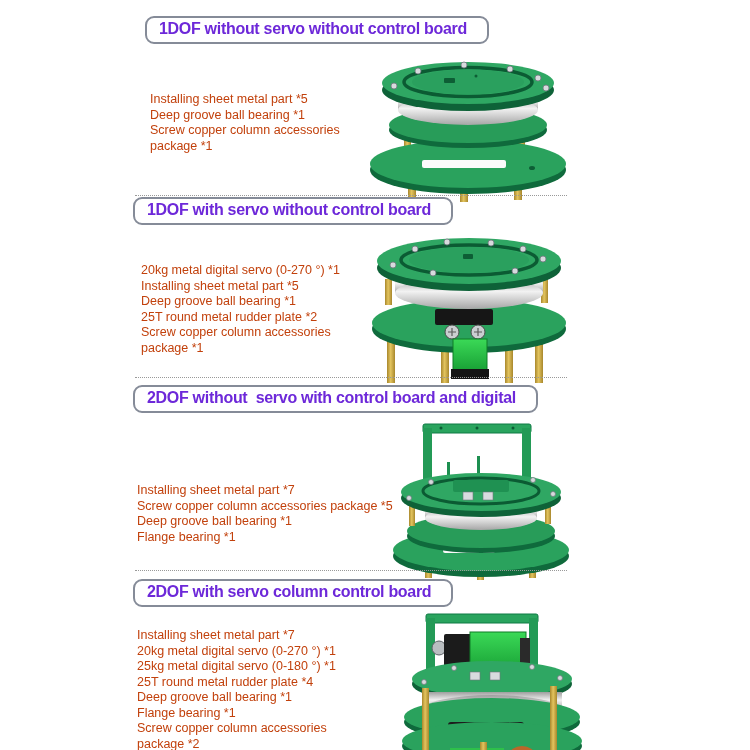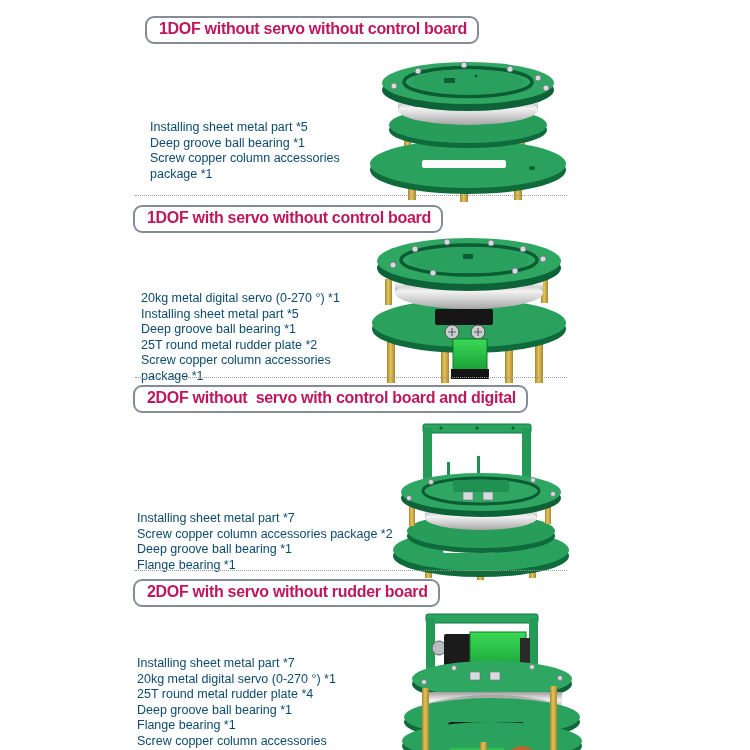--- a/index.html
+++ b/index.html
@@ -3,27 +3,27 @@
 <meta charset="utf-8">
 <style>
   html,body{margin:0;padding:0;background:#fff;}
   #canvas{
     position:relative;width:750px;height:750px;background:#ffffff;
     overflow:hidden;font-family:"Liberation Sans",sans-serif;
   }
   .title-box{
     position:absolute;display:inline-block;background:#fff;
     border:2px solid #858b98;border-radius:9px;
-    padding:2px 10px 4px 12px;
+    padding:2px 20px 4px 12px;
     font-size:16px;font-weight:bold;letter-spacing:-0.3px;
-    color:#be185d;white-space:pre;z-index:4;
+    color:#6d28d9;white-space:pre;z-index:4;
   }
   .parts{
     position:absolute;font-size:12.5px;line-height:15.5px;
-    color:#0c4a6e;white-space:nowrap;z-index:2;margin-top:28px;
+    color:#c2410c;white-space:nowrap;z-index:2;
   }
   .sep{
     position:absolute;left:135px;width:432px;height:0;
     border-top:1px dotted #999;z-index:3;
   }
   .product{position:absolute;z-index:2;}
   .product svg{display:block;}
 </style>
 </head>
 <body>
@@ -85,21 +85,21 @@
           <circle cx="104" cy="11" r="3"></circle>
         <circle cx="150" cy="15" r="3"></circle>
           <circle cx="178" cy="24" r="3"></circle>
           <circle cx="186" cy="34" r="3"></circle>
       </g>
     </svg>
   </div>
 
   <div class="sep" style="top:195px"></div>
 
-  <div class="title-box" style="left:133px;top:205px">1DOF with servo without control board</div>
+  <div class="title-box" style="left:133px;top:197px">1DOF with servo without control board</div>
 
   <div class="parts" style="left:141px;top:263px">
       <div>20kg metal digital servo (0-270 °) *1</div>
       <div>Installing sheet metal part *5</div>
       <div>Deep groove ball bearing *1</div>
       <div>25T round metal rudder plate *2</div>
       <div>Screw copper column accessories</div>
       <div>package *1</div>
     </div>
 
@@ -140,21 +140,21 @@
       </g>
     </svg>
   </div>
 
   <div class="sep" style="top:377px"></div>
 
   <div class="title-box" style="left:133px;top:385px">2DOF without  servo with control board and digital</div>
 
   <div class="parts" style="left:137px;top:483px">
       <div>Installing sheet metal part *7</div>
-      <div>Screw copper column accessories package *2</div>
+      <div>Screw copper column accessories package *5</div>
       <div>Deep groove ball bearing *1</div>
       <div>Flange bearing *1</div>
     </div>
 
   <div class="product" style="left:383px;top:416px">
     <svg width="196" height="164" viewBox="0 0 196 164">
       <rect x="40" y="8" width="108" height="9" rx="2" fill="#2aa45e" stroke="#0f7a45" stroke-width="1"></rect>
       <circle cx="58" cy="12" r="1.5" fill="#0b5b33"></circle>
         <circle cx="94" cy="12" r="1.5" fill="#0b5b33"></circle>
         <circle cx="130" cy="12" r="1.5" fill="#0b5b33"></circle>
@@ -186,25 +186,26 @@
         <circle cx="26" cy="82" r="2.5"></circle>
           <circle cx="48" cy="66" r="2.5"></circle>
           <circle cx="150" cy="64" r="2.5"></circle>
         <circle cx="170" cy="78" r="2.5"></circle>
       </g>
     </svg>
   </div>
 
   <div class="sep" style="top:570px"></div>
 
-  <div class="title-box" style="left:133px;top:579px">2DOF with servo without rudder board</div>
+  <div class="title-box" style="left:133px;top:579px">2DOF with servo column control board</div>
 
   <div class="parts" style="left:137px;top:628px">
       <div>Installing sheet metal part *7</div>
       <div>20kg metal digital servo (0-270 °) *1</div>
+      <div>25kg metal digital servo (0-180 °) *1</div>
       <div>25T round metal rudder plate *4</div>
       <div>Deep groove ball bearing *1</div>
       <div>Flange bearing *1</div>
       <div>Screw copper column accessories</div>
       <div>package *2</div>
     </div>
 
   <div class="product" style="left:392px;top:602px">
     <svg width="202" height="150" viewBox="0 0 202 150">
       <rect x="34" y="12" width="112" height="9" rx="2" fill="#2aa45e" stroke="#0f7a45" stroke-width="1"></rect>

